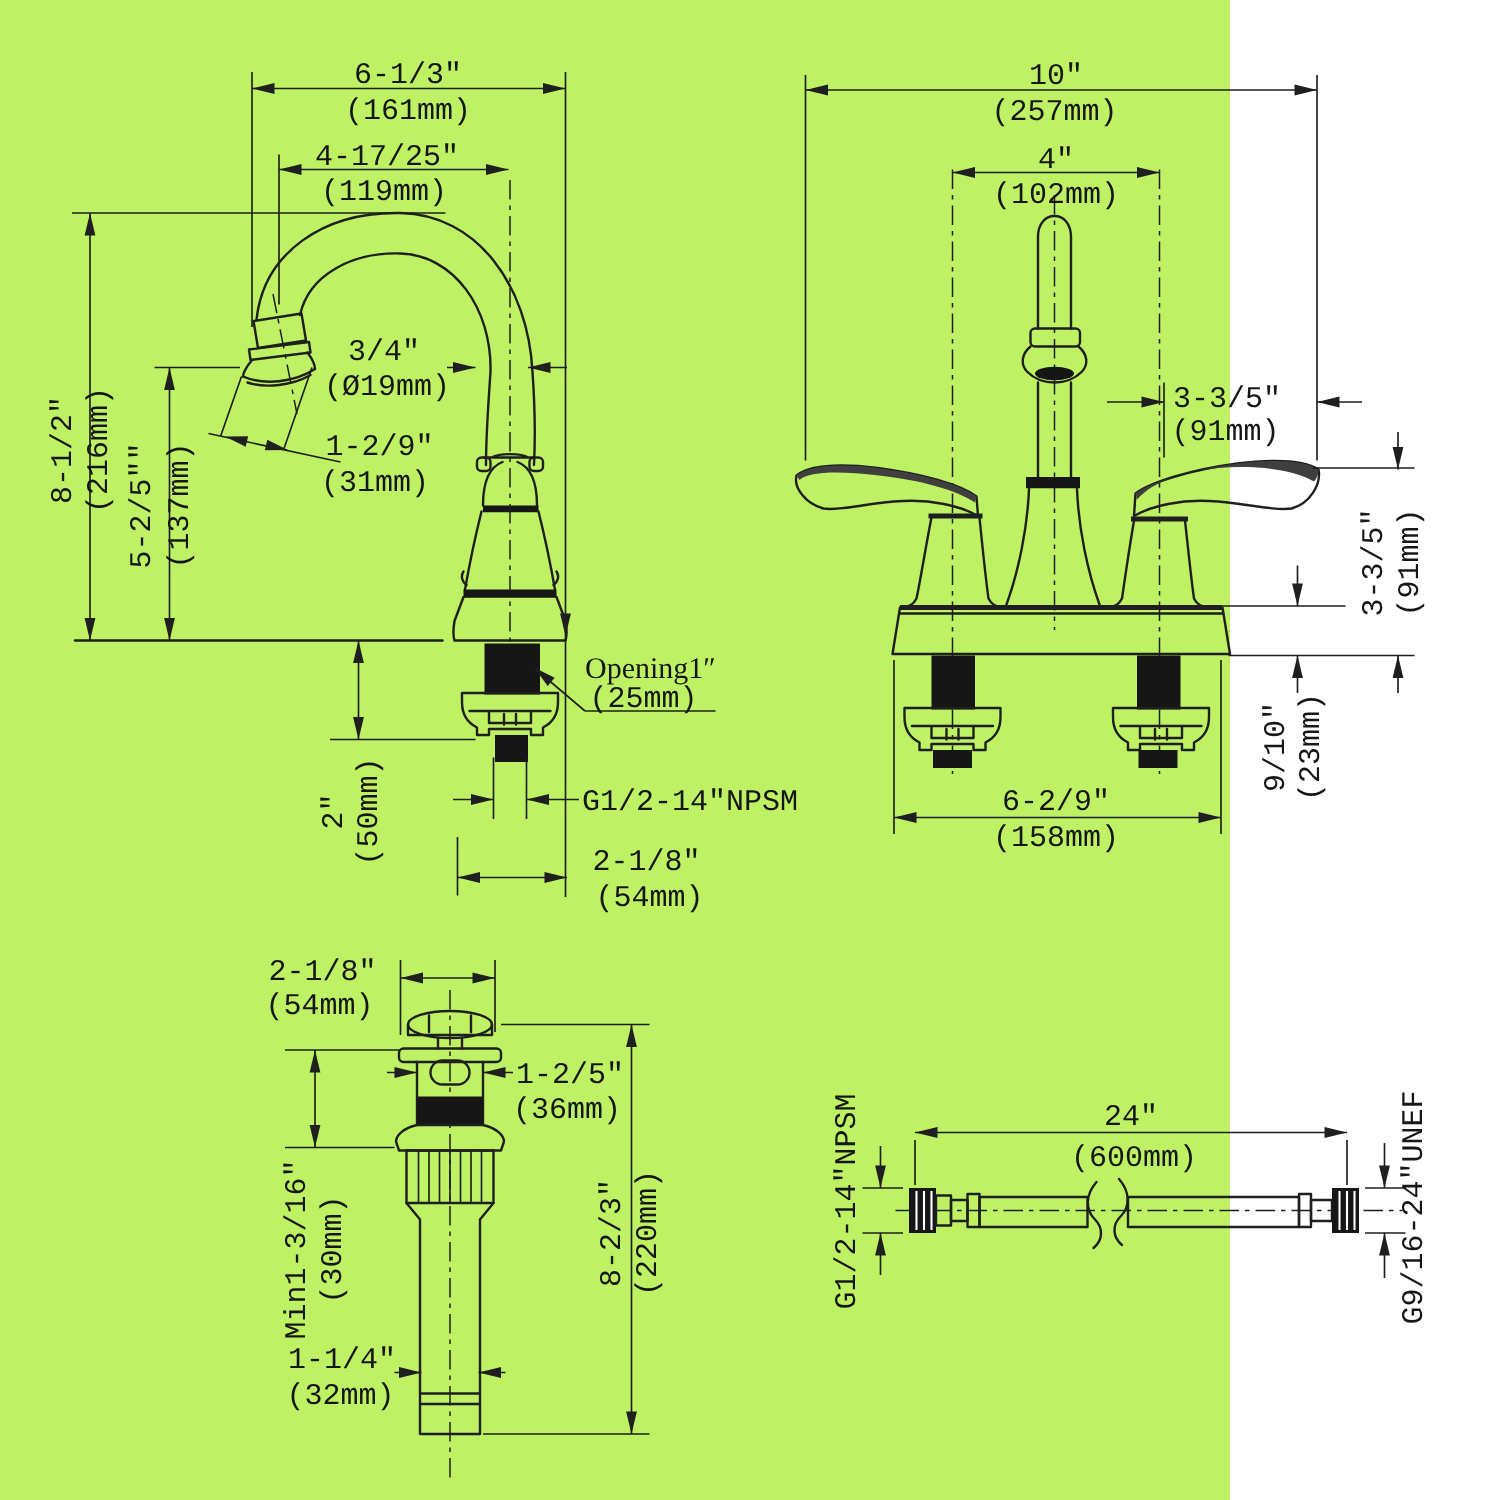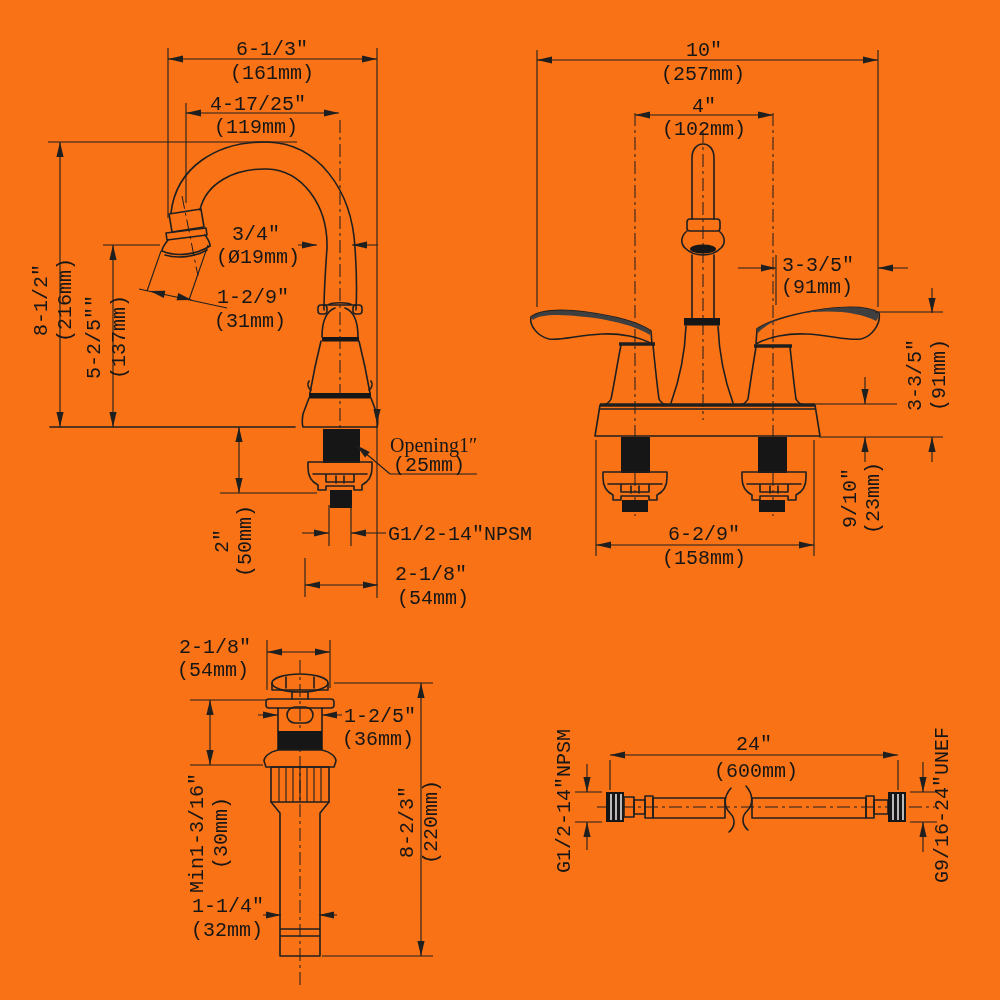--- a/index.html
+++ b/index.html
@@ -1,16 +1,16 @@
 <!DOCTYPE html>
 <html><head>
 <meta charset="utf-8">
 <style>
   html,body{margin:0;padding:0;background:#ffffff;}
-  .stage{width:1000px;height:1000px;position:relative;background:#f97316;}
+  .stage{width:820px;height:1000px;position:relative;background:#bef264;}
   svg text{font-family:"Liberation Mono","DejaVu Sans Mono",monospace;font-size:20px;fill:#161616;white-space:pre;}
   svg text.serif{font-family:"Liberation Serif","DejaVu Serif",serif;font-size:20px;}
   .ln{fill:none;stroke:#1f1f1f;stroke-width:1.6;stroke-linecap:round;stroke-linejoin:round;}
   .thk{fill:none;stroke:#1f1f1f;stroke-width:3.4;stroke-linecap:butt;}
   .dim{fill:none;stroke:#1f1f1f;stroke-width:1.1;stroke-linecap:butt;}
   .cl{fill:none;stroke:#1f1f1f;stroke-width:1;stroke-dasharray:13 4 3 4;}
   .blk{fill:#161616;stroke:none;}
   .shade{fill:#3f3f3f;stroke:none;}
   .arw{fill:#1f1f1f;stroke:none;}
 </style>

